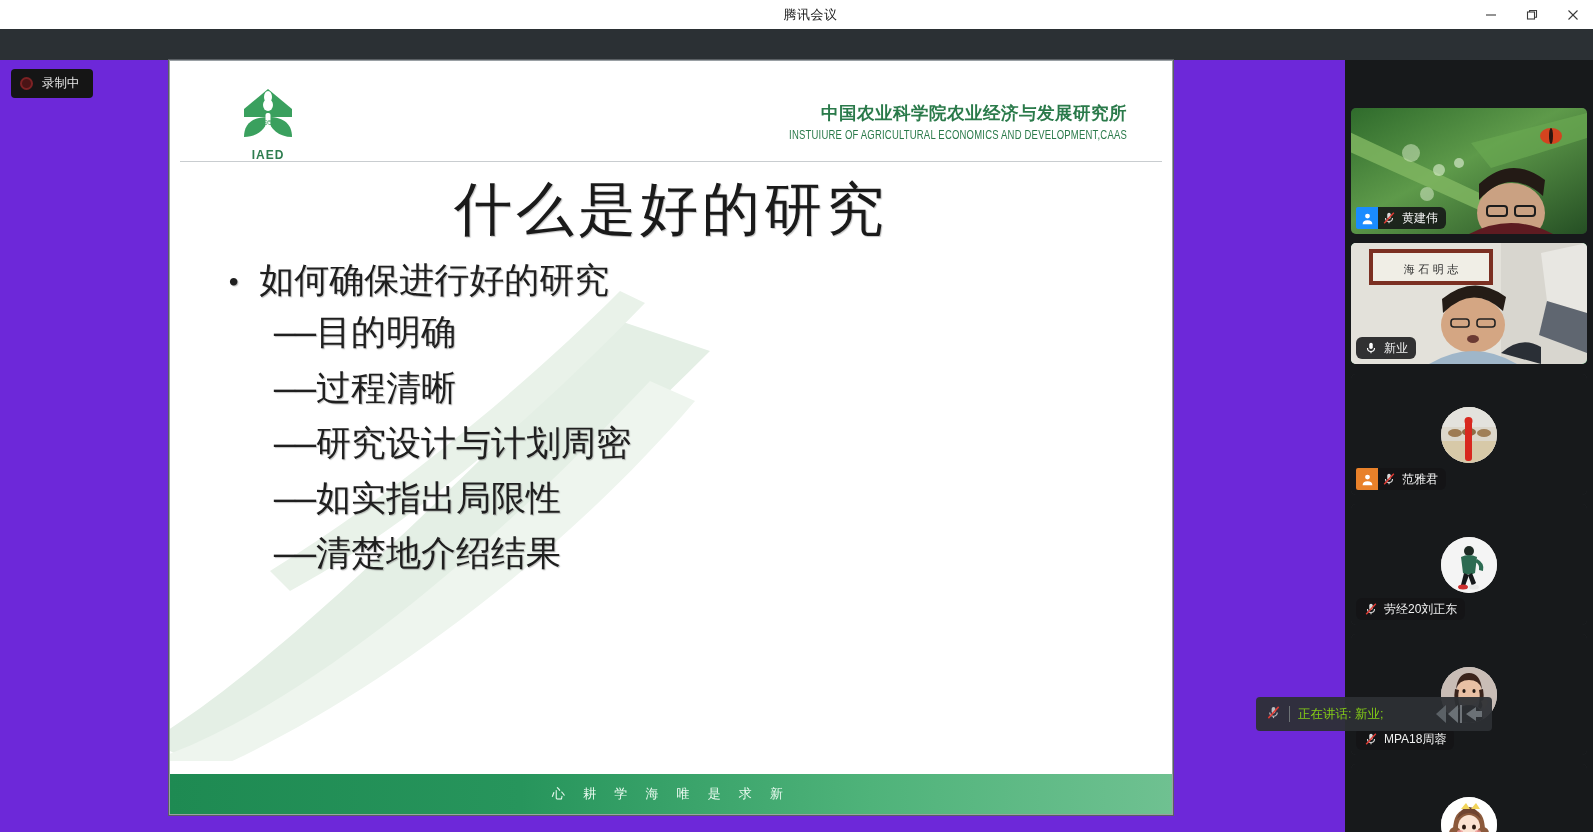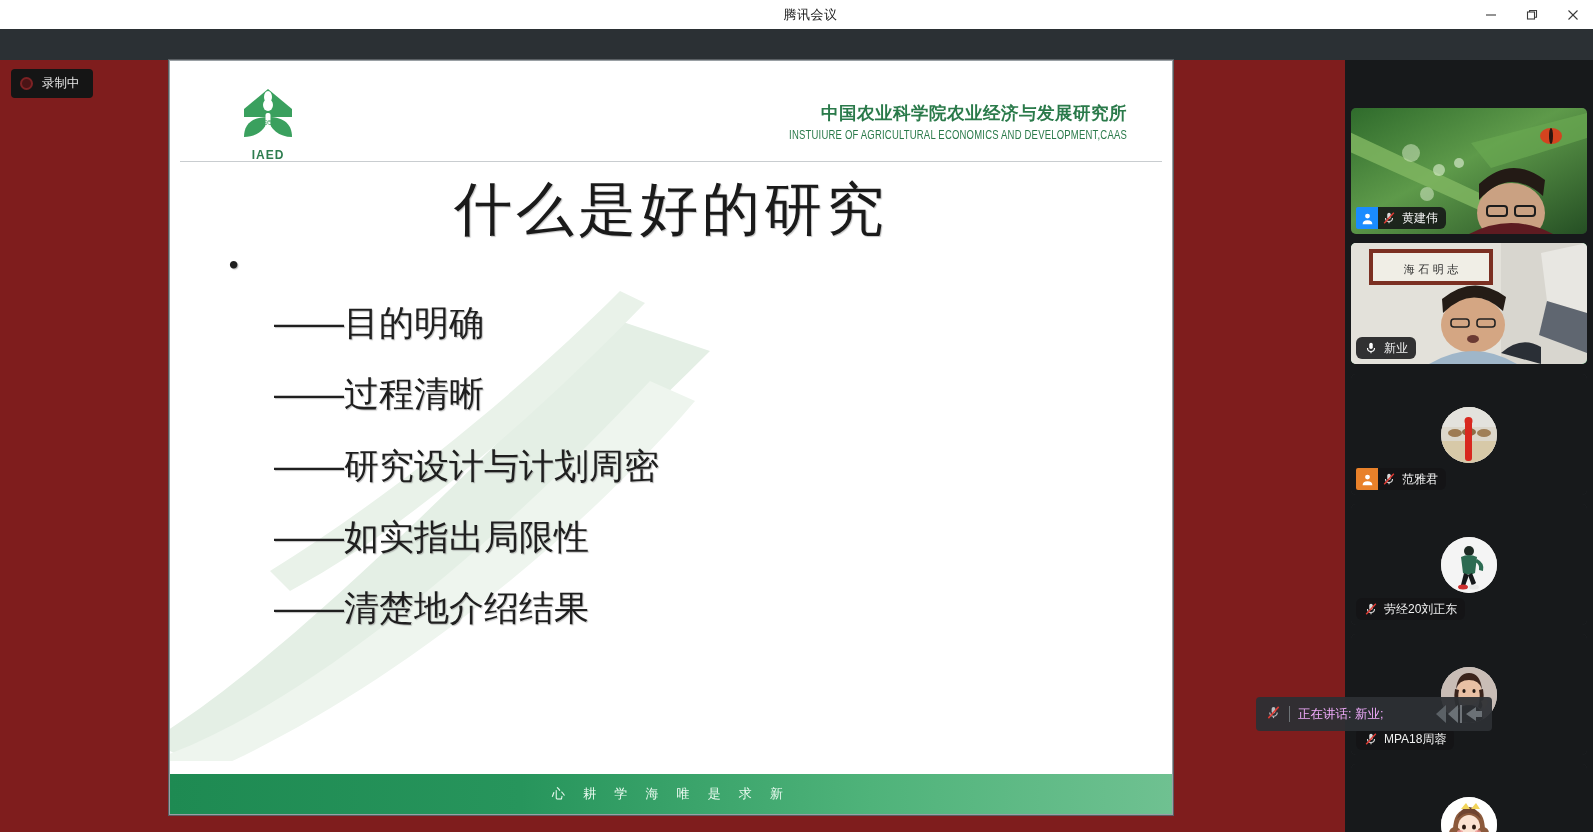--- a/index.html
+++ b/index.html
@@ -24,21 +24,21 @@
 
   
   .toolbar {
     position: absolute; top: 29px; left: 0; width: 1593px; height: 31px;
     background: #2b3034;
   }
 
   
   .stage {
     position: absolute; top: 60px; left: 0; width: 1345px; height: 772px;
-    background: #7f1d1d;
+    background: #6d28d9;
   }
 
   
   .rec-badge {
     position: absolute; left: 11px; top: 9px;
     background: #151515; border-radius: 4px;
     height: 29px; padding: 0 13px 0 9px;
     display: flex; align-items: center; gap: 9px;
   }
   .rec-dot {
@@ -90,24 +90,23 @@
   .slide-body { position: absolute; left: 56px; top: 192px; width: 880px; }
   .bullet-row {
     display: flex; align-items: baseline; gap: 18px;
     font-size: 35px; color: #1f1f1f; line-height: 1.58;
     font-family: "DejaVu Serif", "Liberation Serif", serif;
     text-shadow: 1px 1px 1px rgba(130,130,130,.5);
   }
   .bullet-dot { font-size: 26px; line-height: 1; }
   .sub-row {
     font-size: 35px; color: #1f1f1f; line-height: 1.58; padding-left: 48px;
-    font-family: Liberation Sans, sans-serif;
+    font-family: Liberation Mono, monospace;
     text-shadow: 1px 1px 1px rgba(130,130,130,.5);
     white-space: nowrap;
-    margin-top: 16px;
   }
 
   .slide-footer {
     position: absolute; left: 0; bottom: 0; width: 100%; height: 40px;
     background: linear-gradient(90deg,#1e8a52 0%,#27955c 35%,#4fb37a 70%,#6fc191 100%);
     display: flex; align-items: center; justify-content: center;
   }
   .footer-text {
     color: #eafaf0; font-size: 13px; letter-spacing: 7px;
     font-family: "DejaVu Serif", "Liberation Serif", serif;
@@ -143,21 +142,21 @@
   .np-mic { width: 22px; display: flex; align-items: center; justify-content: center; flex: none; }
   .np-name { color: #f2f2f2; font-size: 12px; white-space: nowrap; padding-left: 2px; }
 
   
   .speak-toast {
     position: absolute; left: 1256px; top: 697px; width: 170px; height: 34px;
     background: rgba(45,48,52,.94); border-radius: 4px 0 0 4px;
     display: flex; align-items: center; gap: 8px; padding-left: 10px;
   }
   .speak-divider { width: 1px; height: 16px; background: #6d7276; }
-  .speak-text { color: #f0abfc; font-size: 12.5px; white-space: nowrap; }
+  .speak-text { color: #84cc16; font-size: 12.5px; white-space: nowrap; }
   .speak-nav {
     position: absolute; left: 1426px; top: 697px; width: 66px; height: 34px;
     background: rgba(45,48,52,.94); border-radius: 0 4px 4px 0;
     display: flex; align-items: center; justify-content: center; gap: 1px;
   }
 </style>
 </head>
 <body>
 
 <div class="titlebar">
@@ -220,20 +219,21 @@
         <div class="org-en">INSTUIURE OF AGRICULTURAL ECONOMICS AND DEVELOPMENT,CAAS</div>
       </div>
       <div class="head-rule"></div>
     </div>
 
     <div class="slide-title">什么是好的研究</div>
 
     <div class="slide-body">
       <div class="bullet-row">
         <span class="bullet-dot">•</span>
+        <span>如何确保进行好的研究</span>
       </div>
       <div class="sub-row">——目的明确</div>
       <div class="sub-row">——过程清晰</div>
       <div class="sub-row">——研究设计与计划周密</div>
       <div class="sub-row">——如实指出局限性</div>
       <div class="sub-row">——清楚地介绍结果</div>
     </div>
 
     <div class="slide-footer">
       <div class="footer-text">心 耕 学 海  唯 是 求 新</div>

